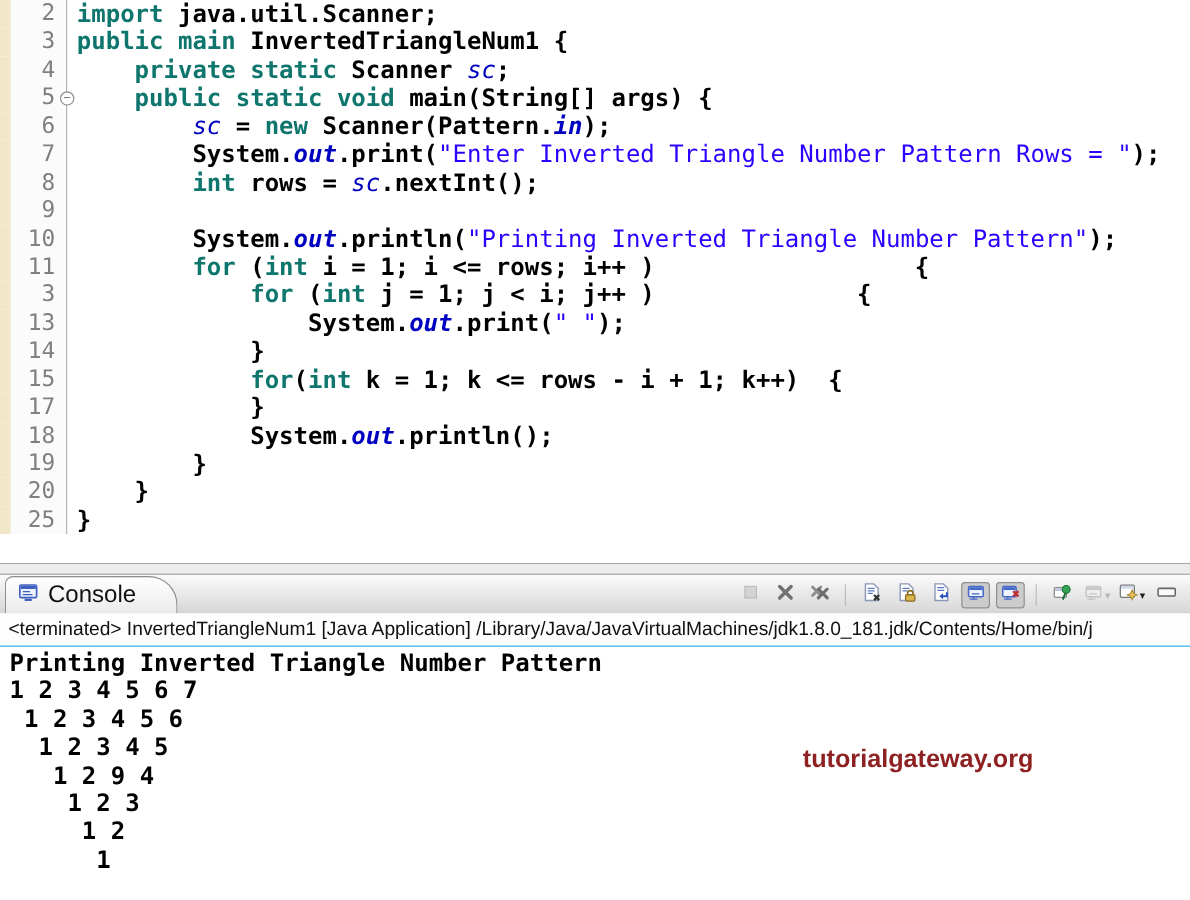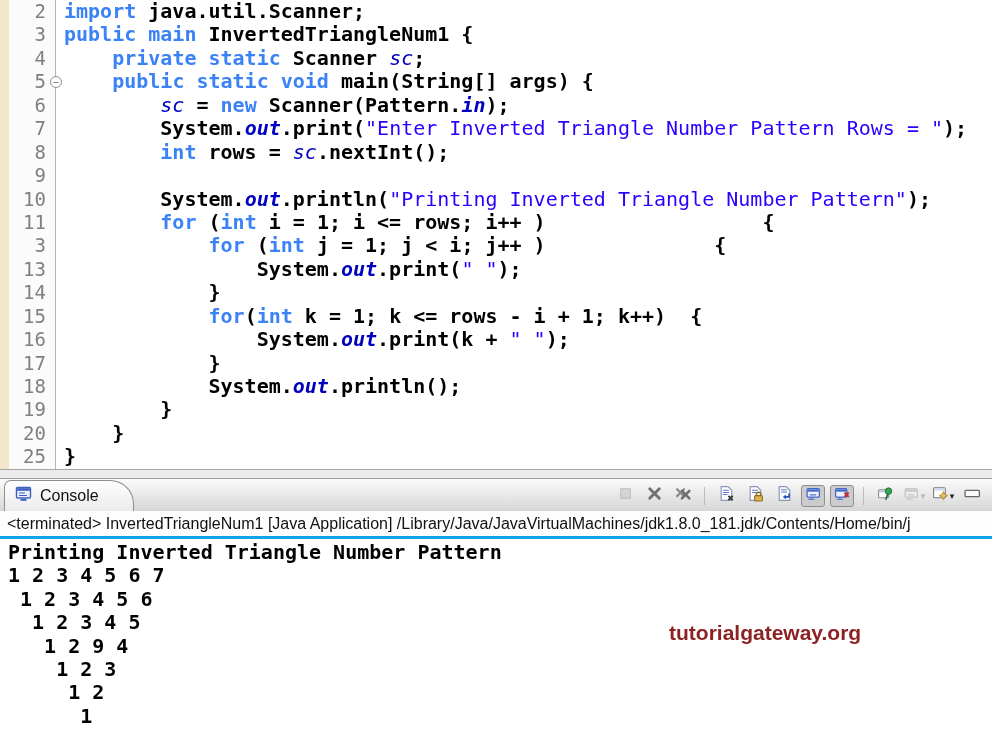--- a/index.html
+++ b/index.html
@@ -6,47 +6,47 @@
   .screen{position:relative;width:992px;height:750px;overflow:hidden;background:#fff;
           font-family:"Liberation Sans",sans-serif;}
   
   .editor{position:relative;width:992px;height:469px;overflow:hidden;background:#fff;}
   .crow{position:relative;display:flex;height:23.45px;line-height:23.45px;white-space:pre;}
   .edge{width:9px;background:#f2e8c9;flex:0 0 9px;}
   .ln{flex:0 0 47px;width:47px;box-sizing:border-box;padding-right:9px;text-align:right;
       background:#fbfbfb;border-right:1px solid #b5b5b5;color:#7f7f7f;
       font-family:"DejaVu Sans Mono",monospace;font-size:19px;}
   .ct{padding-left:8px;font-family:"DejaVu Sans Mono",monospace;font-size:20px;color:#000;}
-  .c-kw{color:#3b82f6;font-weight:bold;}
+  .c-kw{color:#0f766e;font-weight:bold;}
   .c-str{color:#2A00FF;}
   .c-sf{color:#0000C0;font-style:italic;}
   .c-sff{color:#0000C0;font-style:italic;font-weight:bold;}
   .c-pl{color:#000;font-weight:bold;}
   .c-in{color:#2fa14b;}
   .fold{position:absolute;left:50px;top:6px;width:12px;height:12px;line-height:11px;border:1px solid #8f8f8f;
         border-radius:50%;background:#fff;color:#6f6f6f;font-size:11px;text-align:center;box-sizing:border-box;}
   
   .splitter{height:9px;background:#ececec;border-top:1px solid #a6a6a6;box-sizing:border-box;}
   
   .tabbar{height:33px;background:linear-gradient(#fbfbfb,#d6d6d6);border-top:1px solid #a0a0a0;
           box-sizing:border-box;display:flex;align-items:center;position:relative;}
   .tab{height:31px;margin-left:4px;background:linear-gradient(#ffffff,#ebebeb);
        border:1px solid #8e8e8e;border-bottom:none;border-radius:7px 24px 0 0;
-       padding:0 34px 0 10px;display:flex;align-items:center;gap:8px;font-size:16px;color:#111;
+       padding:0 34px 0 10px;display:flex;align-items:center;gap:8px;font-size:20px;color:#111;
        box-sizing:border-box;align-self:flex-end;}
   .toolbar{position:absolute;right:8px;top:0;height:33px;display:flex;align-items:center;gap:5px;}
   .tbtn{width:24px;height:22px;display:flex;align-items:center;justify-content:center;border:1px solid transparent;
         border-radius:3px;box-sizing:border-box;}
   .tbtn.pressed{background:#cccccc;border-color:#8f8f8f;}
   .tbtn.disabled{opacity:.55;}
   .tsep{width:1px;height:18px;background:#bcbcbc;margin:0 4px;}
   .darr{font-size:9px;color:#222;margin-left:1px;}
   .darr.dis{color:#909090;}
   
-  .statusline{height:28px;background:#fdfdfd;border-bottom:3px solid #0ea5e9;box-sizing:border-box;
+  .statusline{height:28px;background:#fdfdfd;border-bottom:1px solid #0ea5e9;box-sizing:border-box;
               display:flex;align-items:center;padding-left:7px;font-size:16px;color:#111;
               white-space:nowrap;overflow:hidden;}
   
   .output{position:relative;height:211px;background:#fff;padding:2px 0 0 8px;box-sizing:border-box;
           font-family:"DejaVu Sans Mono",monospace;font-size:20px;overflow:hidden;}
   .orow{height:23.4px;line-height:23.4px;white-space:pre;}
   .watermark{position:absolute;left:669px;top:82px;font-family:"Liberation Sans",sans-serif;
              font-weight:bold;font-size:21px;color:#8e2222;}
 </style>
 </head>
@@ -63,21 +63,20 @@
         <div class="crow"><span class="edge"></span><span class="ln">6</span><span class="ct"><span class="c-pl">        </span><span class="c-sf">sc</span><span class="c-pl"> = </span><span class="c-kw">new</span><span class="c-pl"> Scanner(Pattern.</span><span class="c-sff">in</span><span class="c-pl">);</span></span></div>
         <div class="crow"><span class="edge"></span><span class="ln">7</span><span class="ct"><span class="c-pl">        System.</span><span class="c-sff">out</span><span class="c-pl">.print(</span><span class="c-str">"Enter Inverted Triangle Number Pattern Rows = "</span><span class="c-pl">);</span></span></div>
         <div class="crow"><span class="edge"></span><span class="ln">8</span><span class="ct"><span class="c-pl">        </span><span class="c-kw">int</span><span class="c-pl"> rows = </span><span class="c-sf">sc</span><span class="c-pl">.nextInt();</span></span></div>
         <div class="crow"><span class="edge"></span><span class="ln">9</span><span class="ct"></span></div>
         <div class="crow"><span class="edge"></span><span class="ln">10</span><span class="ct"><span class="c-pl">        System.</span><span class="c-sff">out</span><span class="c-pl">.println(</span><span class="c-str">"Printing Inverted Triangle Number Pattern"</span><span class="c-pl">);</span></span></div>
         <div class="crow"><span class="edge"></span><span class="ln">11</span><span class="ct"><span class="c-pl">        </span><span class="c-kw">for</span><span class="c-pl"> (</span><span class="c-kw">int</span><span class="c-pl"> i = 1; i &lt;= rows; i++ )                  {</span></span></div>
         <div class="crow"><span class="edge"></span><span class="ln">3</span><span class="ct"><span class="c-pl">            </span><span class="c-kw">for</span><span class="c-pl"> (</span><span class="c-kw">int</span><span class="c-pl"> j = 1; j &lt; i; j++ )              {</span></span></div>
         <div class="crow"><span class="edge"></span><span class="ln">13</span><span class="ct"><span class="c-pl">                System.</span><span class="c-sff">out</span><span class="c-pl">.print(</span><span class="c-str">" "</span><span class="c-pl">);</span></span></div>
         <div class="crow"><span class="edge"></span><span class="ln">14</span><span class="ct"><span class="c-pl">            }</span></span></div>
         <div class="crow"><span class="edge"></span><span class="ln">15</span><span class="ct"><span class="c-pl">            </span><span class="c-kw">for</span><span class="c-pl">(</span><span class="c-kw">int</span><span class="c-pl"> k = 1; k &lt;= rows - i + 1; k++)  {</span></span></div>
-        <div class="crow"><span class="edge"></span><span class="ln">16</span><span class="ct"><span class="c-pl">                System.</span><span class="c-sff">out</span><span class="c-pl">.print(k + </span><span class="c-str">" "</span><span class="c-pl">);</span></span></div>
         <div class="crow"><span class="edge"></span><span class="ln">17</span><span class="ct"><span class="c-pl">            }</span></span></div>
         <div class="crow"><span class="edge"></span><span class="ln">18</span><span class="ct"><span class="c-pl">            System.</span><span class="c-sff">out</span><span class="c-pl">.println();</span></span></div>
         <div class="crow"><span class="edge"></span><span class="ln">19</span><span class="ct"><span class="c-pl">        }</span></span></div>
         <div class="crow"><span class="edge"></span><span class="ln">20</span><span class="ct"><span class="c-pl">    }</span></span></div>
         <div class="crow"><span class="edge"></span><span class="ln">25</span><span class="ct"><span class="c-pl">}</span></span></div>
       </div>
   </div>
 
   <div class="splitter"></div>
 

